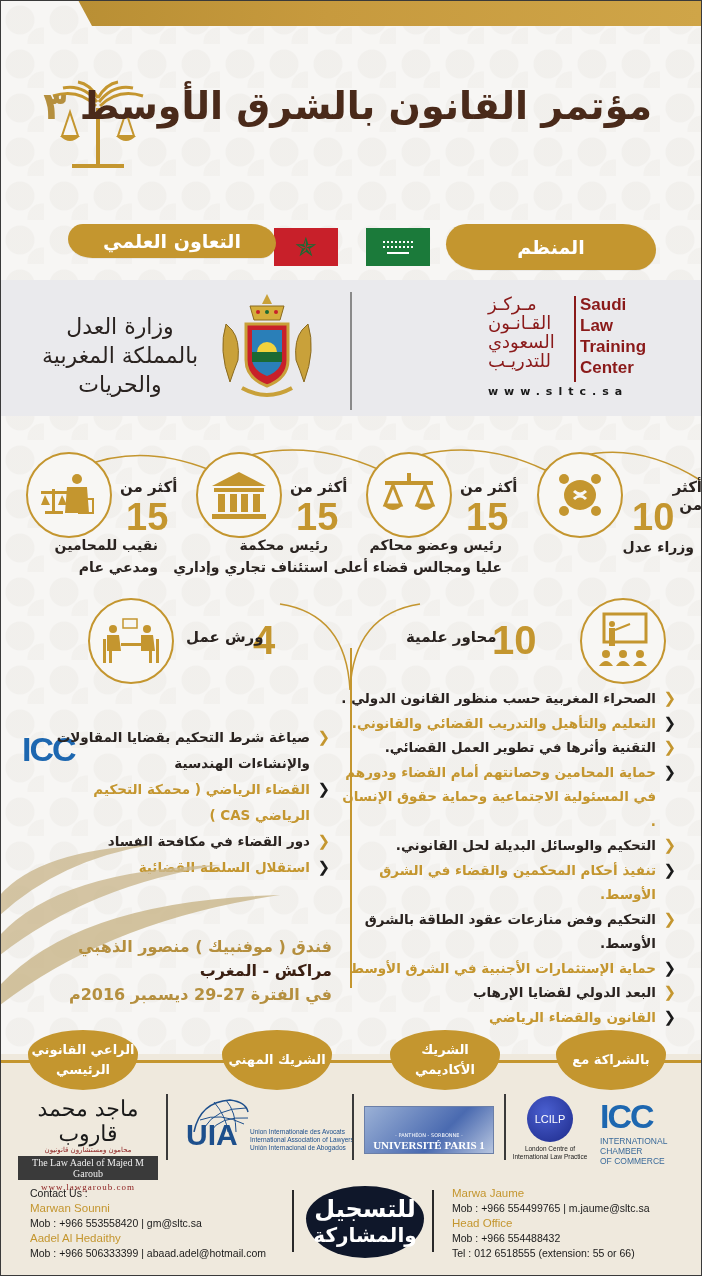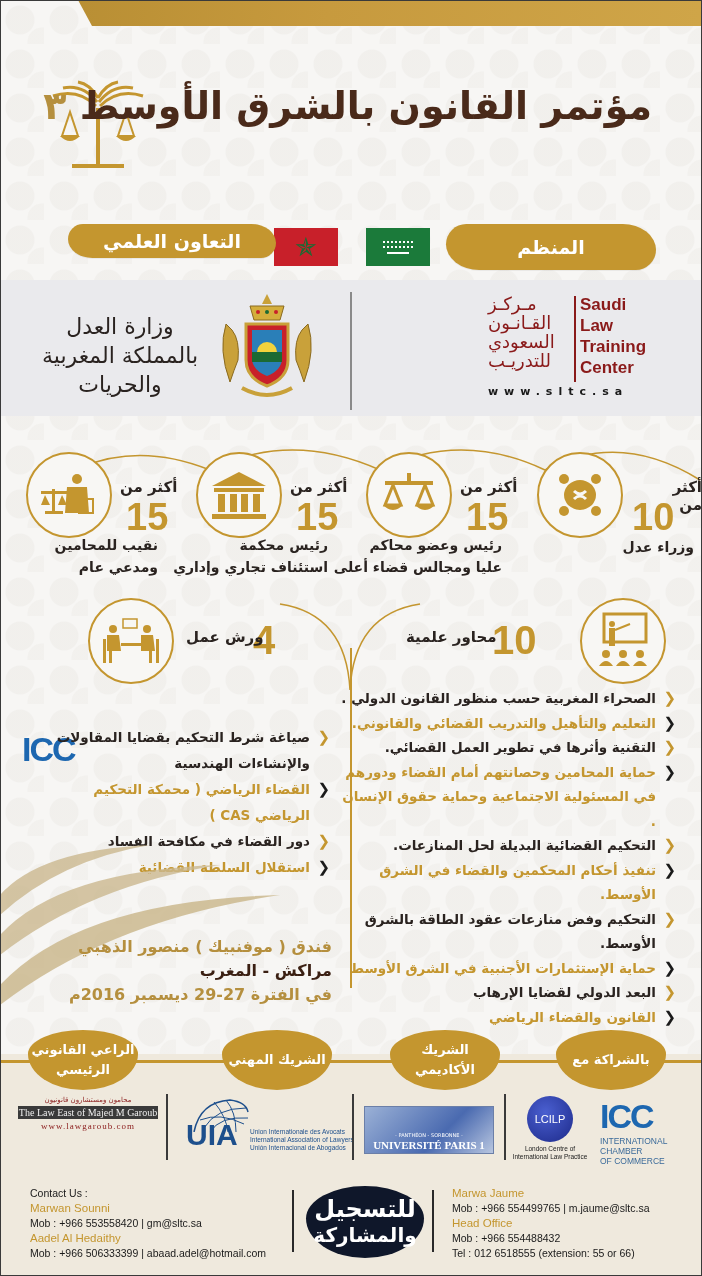--- a/index.html
+++ b/index.html
@@ -371,21 +371,21 @@
   <div class="topic dark">
       <span class="chev">❮</span>
       <span>التقنية وأثرها في تطوير العمل القضائي.</span>
     </div>
   <div class="topic gold">
       <span class="chev">❮</span>
       <span>حماية المحامين وحصانتهم أمام القضاء ودورهم في المسئولية الاجتماعية وحماية حقوق الإنسان .</span>
     </div>
   <div class="topic dark">
       <span class="chev">❮</span>
-      <span>التحكيم القضائية البديلة لحل المنازعات.</span>
+      <span>التحكيم والوسائل البديلة لحل القانوني.</span>
     </div>
   <div class="topic gold">
       <span class="chev">❮</span>
       <span>تنفيذ أحكام المحكمين والقضاء في الشرق الأوسط.</span>
     </div>
   <div class="topic dark">
       <span class="chev">❮</span>
       <span>التحكيم وفض منازعات عقود الطاقة بالشرق الأوسط.</span>
     </div>
   <div class="topic gold">
@@ -435,22 +435,23 @@
 </div>
 
 <div class="partners-bg"></div>
 <div class="partners-line"></div>
 <div class="partner-pill" style="left:28px;">الراعي القانوني الرئيسي</div>
 <div class="partner-pill" style="left:222px;">الشريك المهني</div>
 <div class="partner-pill" style="left:390px;">الشريك الأكاديمي</div>
 <div class="partner-pill" style="left:556px;">بالشراكة مع</div>
 
 <div class="garoub">
+  <div class="script">ماجد محمد قاروب</div>
   <div class="sub">محامون ومستشارون قانونيون</div>
-  <div class="firm">The Law East of Majed M Garoub</div>
+  <div class="firm">The Law Aadel of Majed M Garoub</div>
   <div class="url">www.lawgaroub.com</div>
 </div>
 <div class="partner-div" style="left:166px;"></div>
 
 <div class="uia">
   <svg width="60" height="34" viewBox="0 0 60 34" style="position:absolute;left:8px;top:0;">
     <path d="M4 34 Q10 4 40 2 Q56 4 58 14" fill="none" stroke="#1d4f8c" stroke-width="1.5"></path>
     <path d="M14 30 Q26 10 56 10 M20 34 Q30 18 58 20 M10 22 Q30 14 54 26 M24 4 Q36 18 38 34 M36 2 Q46 14 46 34" fill="none" stroke="#1d4f8c" stroke-width="1"></path>
   </svg>
   <div class="letters">UIA</div>

